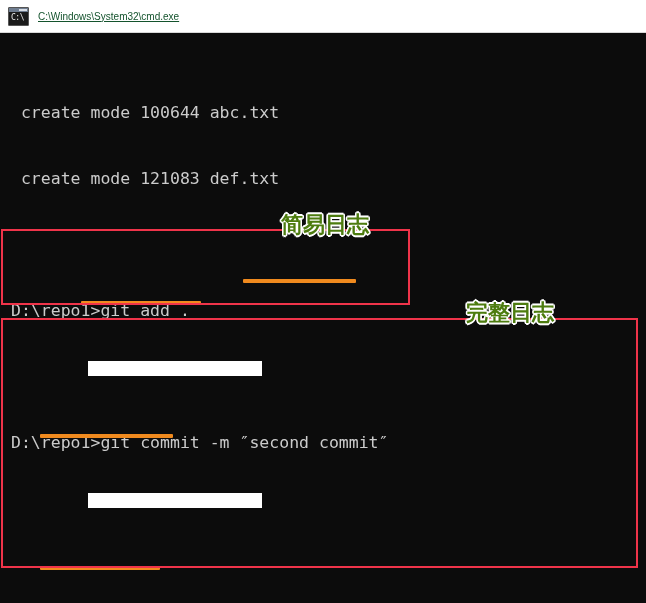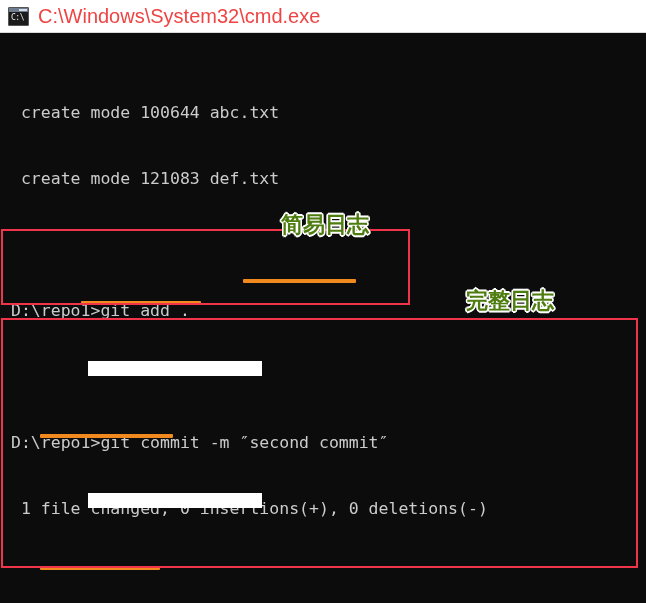--- a/index.html
+++ b/index.html
@@ -55,23 +55,24 @@
     position: absolute;
     left: 2px; top: 5px;
     color: #e8e8e8;
     font-size: 8px;
     line-height: 9px;
     font-family: "DejaVu Sans Mono", "Liberation Mono", monospace;
     letter-spacing: -0.5px;
   }
   #title-text {
     font-family: "Liberation Sans", sans-serif;
-    font-size: 20px;
-    color: #ef4444;
+    font-size: 10px;
+    color: #14532d;
     white-space: nowrap;
+    text-decoration: underline;
   }
 
   
   #console {
     position: absolute;
     left: 0;
     top: 33px;
     width: 646px;
     height: 570px;
     background: #0c0c0c;
@@ -138,21 +139,20 @@
 
 <div id="console">
   <div class="term">
 
     <div class="line"> create mode 100644 abc.txt</div>
     <div class="line"> create mode 121083 def.txt</div>
     <div class="line"></div>
     <div class="line">D:\repo1&gt;git add .</div>
     <div class="line"></div>
     <div class="line">D:\repo1&gt;git commit -m ″second commit″</div>
-    <div class="line"> 1 file changed, 0 insertions(+), 0 deletions(-)</div>
     
     
     
 
     
 
     
 
     
     
@@ -180,14 +180,14 @@
 
   <div class="uline" style="left:243px; top:246px; width:113px;"></div>
   <div class="uline" style="left:81px; top:268px; width:120px;"></div>
   <div class="uline" style="left:40px; top:401px; width:133px;"></div>
   <div class="uline" style="left:40px; top:533px; width:120px;"></div>
 
   <div class="redbox" style="left:1px; top:196px; width:409px; height:76px;"></div>
   <div class="redbox" style="left:1px; top:285px; width:637px; height:250px;"></div>
 
   <div class="cn-label" style="left:281px; top:180px;">简易日志</div>
-  <div class="cn-label" style="left:466px; top:256px;">完整日志</div>
+  <div class="cn-label" style="left:466px; top:268px;">完整日志</div>
 </div>
 
 </body></html>

